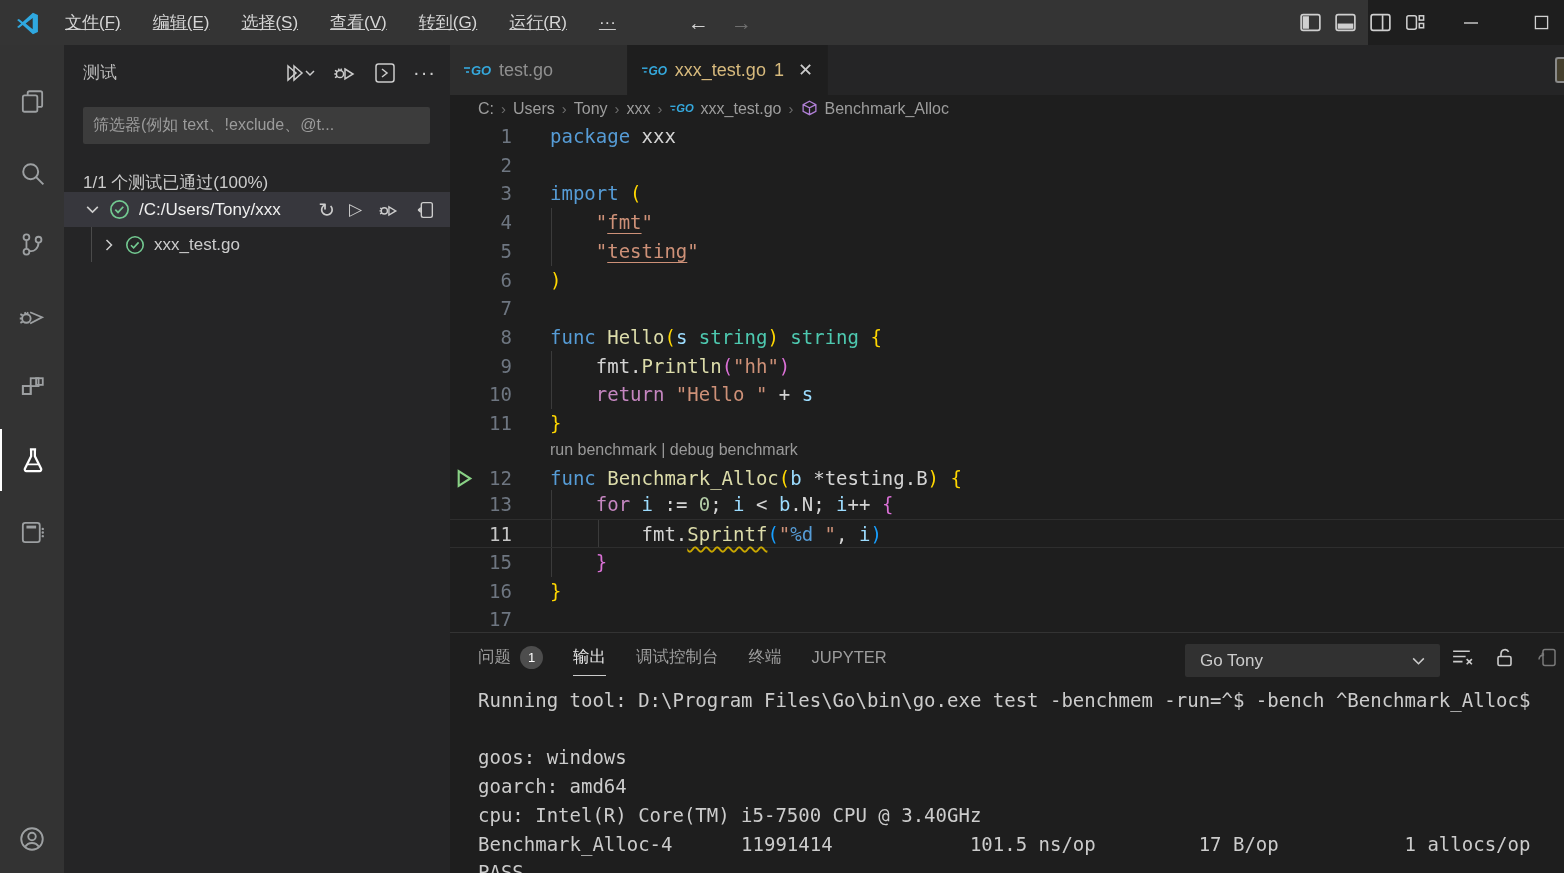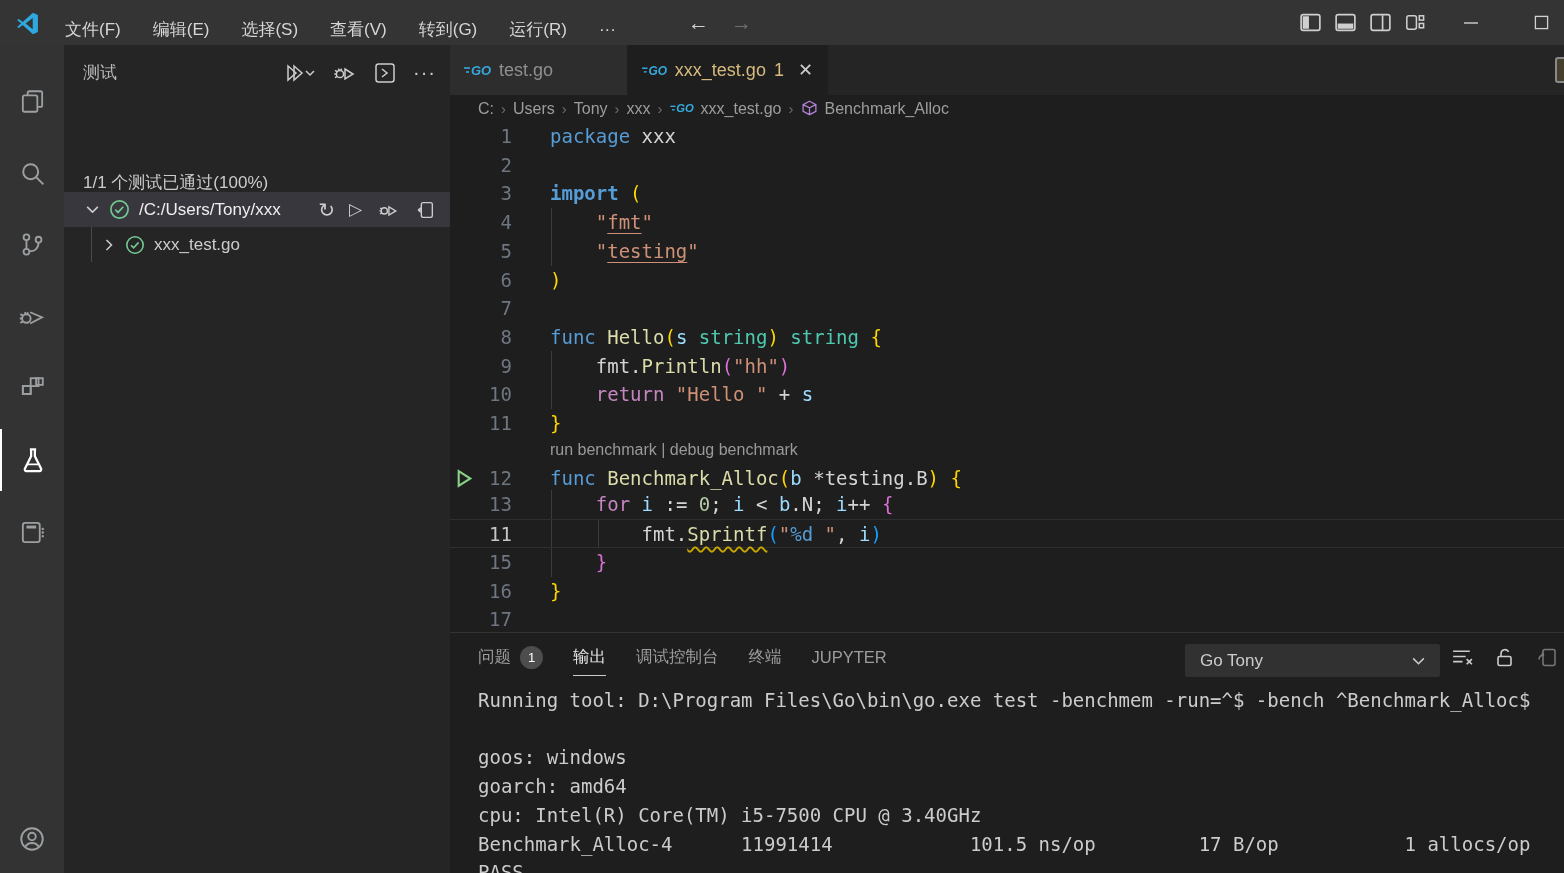--- a/index.html
+++ b/index.html
@@ -5,21 +5,21 @@
   * { margin:0; padding:0; box-sizing:border-box; }
   html,body { background:#000; }
   .window {
     position:relative; width:1564px; height:873px; overflow:hidden;
     background:#1e1e1e; font-family:"Liberation Sans", sans-serif;
     color:#cccccc; -webkit-font-smoothing:antialiased; user-select:none;
   }
   .abs { position:absolute; }
 
   
-  .titlebar { position:absolute; left:0; top:0; width:1564px; height:45px; background:#343434; display:flex; align-items:flex-end; }
+  .titlebar { position:absolute; left:0; top:0; width:1368px; height:45px; background:#343434; display:flex; align-items:center;text-decoration:underline; }
   .menus { display:flex; align-items:center; gap:6px; margin-left:52px; }
   .menu-item { font-size:17px; color:#d6d6d6; padding:4px 13px; border-radius:5px; white-space:nowrap; }
   .nav-arrows { position:absolute; left:688px; top:0; height:45px; display:flex; align-items:center; gap:22px; font-size:21px; }
   .searchbox { position:absolute; left:765px; top:6px; width:515px; height:33px; background:#2d2d2d; border:1px solid #585858; border-radius:6px; display:flex; align-items:center; justify-content:center; font-size:17px; color:#a8a8a8; }
   .searchbox .chev { position:absolute; right:14px; top:7px; }
   .layout-btns { position:absolute; left:1298px; top:0; height:45px; display:flex; align-items:center; gap:10px; }
   .win-ctrl { position:absolute; top:0; height:45px; display:flex; align-items:center; justify-content:center; width:46px; }
 
   
   .activitybar { position:absolute; left:0; top:45px; width:64px; height:828px; background:#333333; }
@@ -199,20 +199,23 @@
           <path d="M5 10.5 l-2-1.2 M4.5 13 H2.3 M5 15.5 l-2 1.2 M7.3 9.5 l-0.9-1.8 M8.7 9.5 l0.9-1.8"></path>
           <path d="M13 8 l8 5 -8 5z"></path>
         </svg>
         <svg width="24" height="24" viewBox="0 0 24 24" fill="none" stroke="currentColor" stroke-width="1.5">
           <rect x="3" y="3" width="18" height="18" rx="2.5"></rect>
             <path d="M9 8 l5 4 -5 4"></path>
         </svg>
         <span style="font-size:20px;letter-spacing:1px">···</span>
       </div>
     </div>
+    <div class="sb-filter">
+      <span>筛选器(例如 text、!exclude、@t...</span>
+    </div>
     <svg class="funnel abs" style="left:395px;top:70px" width="20" height="20" viewBox="0 0 20 20">
       <path d="M2.5 3.5 h15 l-6 7 v6 l-3-1.8 v-4.2z" fill="none" stroke="#cccccc" stroke-width="1.4"></path>
     </svg>
     <div class="sb-status">1/1 个测试已通过(100%)</div>
 
     <div class="tree-row selected" style="top:147px">
       <svg width="17" height="17" viewBox="0 0 16 16" style="margin-left:20px">
         <path d="M3 5.5 l5 5 5-5" fill="none" stroke="#cccccc" stroke-width="1.5"></path>
       </svg>
       <svg width="21" height="21" viewBox="0 0 20 20" style="margin-left:8px">
@@ -301,21 +304,21 @@
     <div class="code-row" style="top: 77px;">
           <span class="gutter">1</span>
           <span class="code"><span style="color: rgb(86, 156, 214);">package</span><span style="color: rgb(212, 212, 212);"> xxx</span></span>
         </div>
         <div class="code-row" style="top: 105.7px;">
           <span class="gutter">2</span>
           <span class="code"></span>
         </div>
         <div class="code-row" style="top: 134.4px;">
           <span class="gutter">3</span>
-          <span class="code"><span style="color: rgb(86, 156, 214); font-weight: bold;">import</span><span style="color: rgb(212, 212, 212);"> </span><span style="color: rgb(255, 215, 0);">(</span></span>
+          <span class="code"><span style="color: rgb(86, 156, 214);">import</span><span style="color: rgb(212, 212, 212);"> </span><span style="color: rgb(255, 215, 0);">(</span></span>
         </div>
         <div class="code-row" style="top: 163.1px;">
           <span class="gutter">4</span>
           <span class="code"><span style="color: rgb(212, 212, 212);">    </span><span style="color: rgb(206, 145, 120);">"</span><span class="tk-u" style="color: rgb(206, 145, 120);">fmt</span><span style="color: rgb(206, 145, 120);">"</span></span>
         </div>
         <div class="code-row" style="top: 191.8px;">
           <span class="gutter">5</span>
           <span class="code"><span style="color: rgb(212, 212, 212);">    </span><span style="color: rgb(206, 145, 120);">"</span><span class="tk-u" style="color: rgb(206, 145, 120);">testing</span><span style="color: rgb(206, 145, 120);">"</span></span>
         </div>
         <div class="code-row" style="top: 220.5px;">

